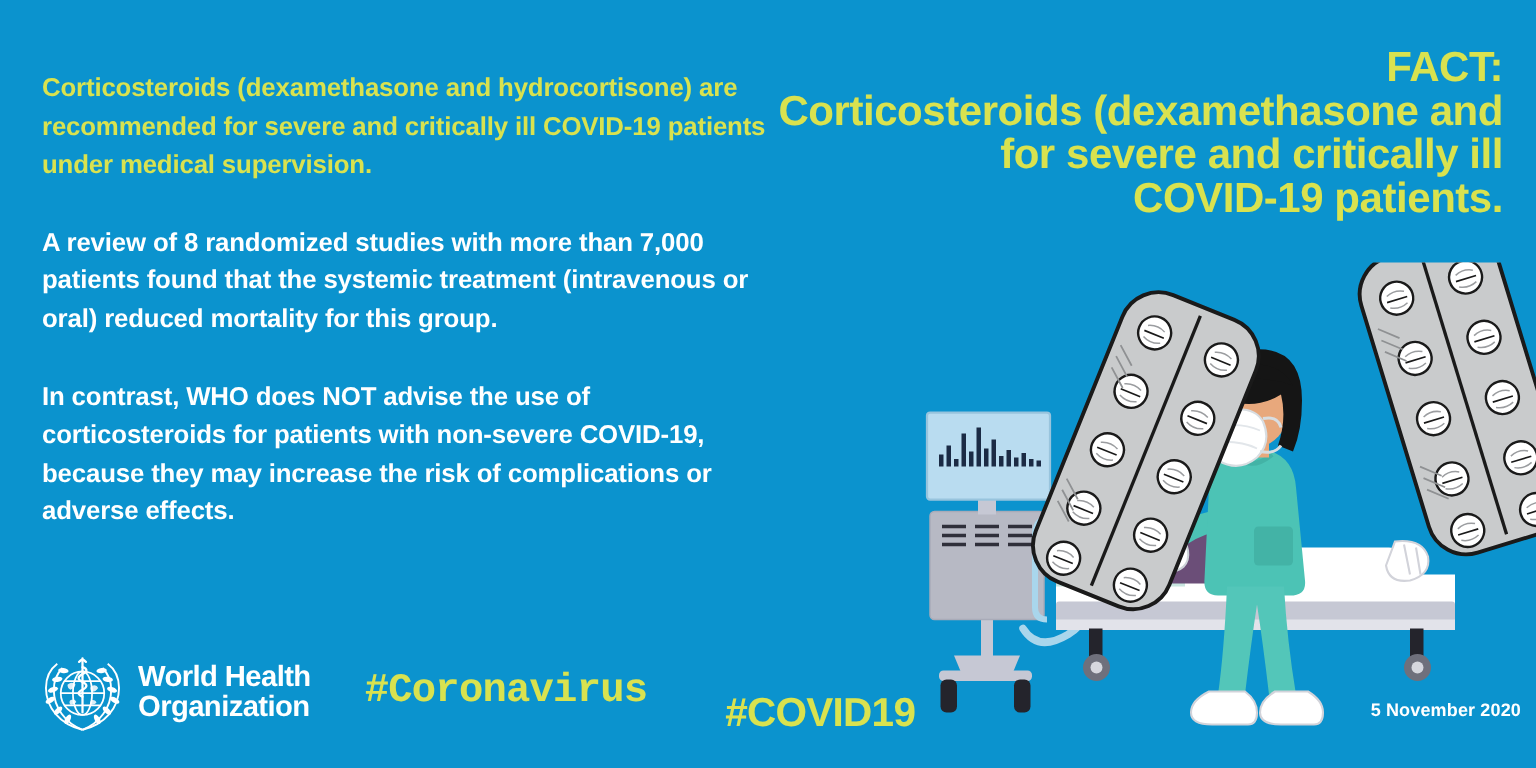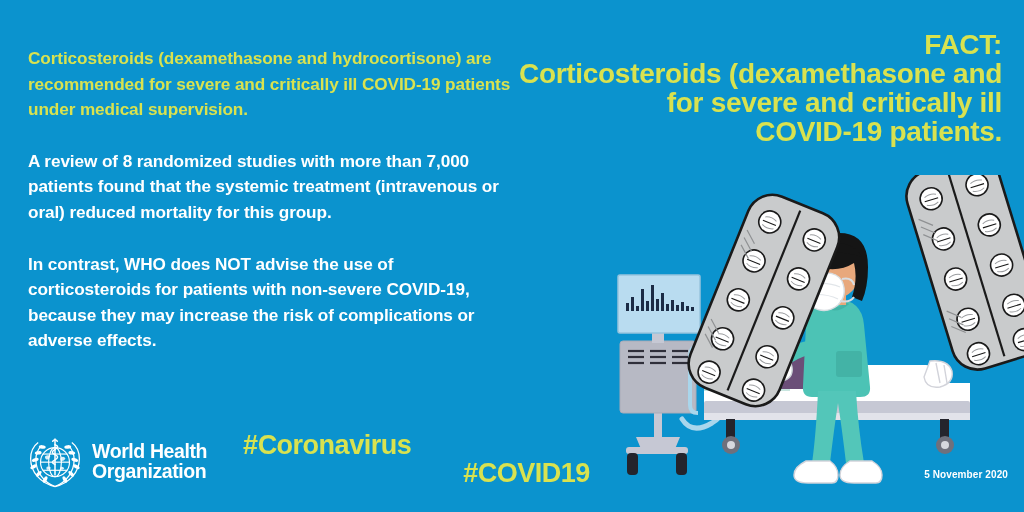--- a/index.html
+++ b/index.html
@@ -47,21 +47,21 @@
     letter-spacing: -0.3px;
   }
   #headline .fact-word { display: block; }
 
   
   #footer {
     position: absolute;
     left: 26px;
     bottom: 22px;
     display: flex;
-    align-items: flex-start;
+    align-items: center;
   }
   #who-logo-block {
     display: flex;
     align-items: center;
   }
   #who-emblem { width: 58px; height: 58px; display: block; }
   #who-wordmark {
     margin-left: 8px;
     color: #ffffff;
     font-weight: bold;
@@ -69,30 +69,30 @@
     line-height: 20px;
     letter-spacing: -0.4px;
   }
   .hashtag {
     color: #d9e24f;
     font-weight: bold;
     font-size: 27px;
     letter-spacing: -0.5px;
     line-height: 1;
   }
-  #hashtag-coronavirus { margin-left: 36px; }
+  #hashtag-coronavirus { margin-left: 36px; font-family: Liberation Mono, monospace; }
   #hashtag-covid19 { margin-left: 52px; margin-top: 28px; }
 
   
   #date-stamp {
     position: absolute;
-    right: 16px;
+    right: 10px;
     bottom: 32px;
     color: #ffffff;
-    font-size: 10px;
+    font-size: 12px;
     font-weight: bold;
     letter-spacing: 0.1px;
   }
 
   
   #illustration {
     position: absolute;
     left: 600px;
     top: 175px;
     width: 424px;

